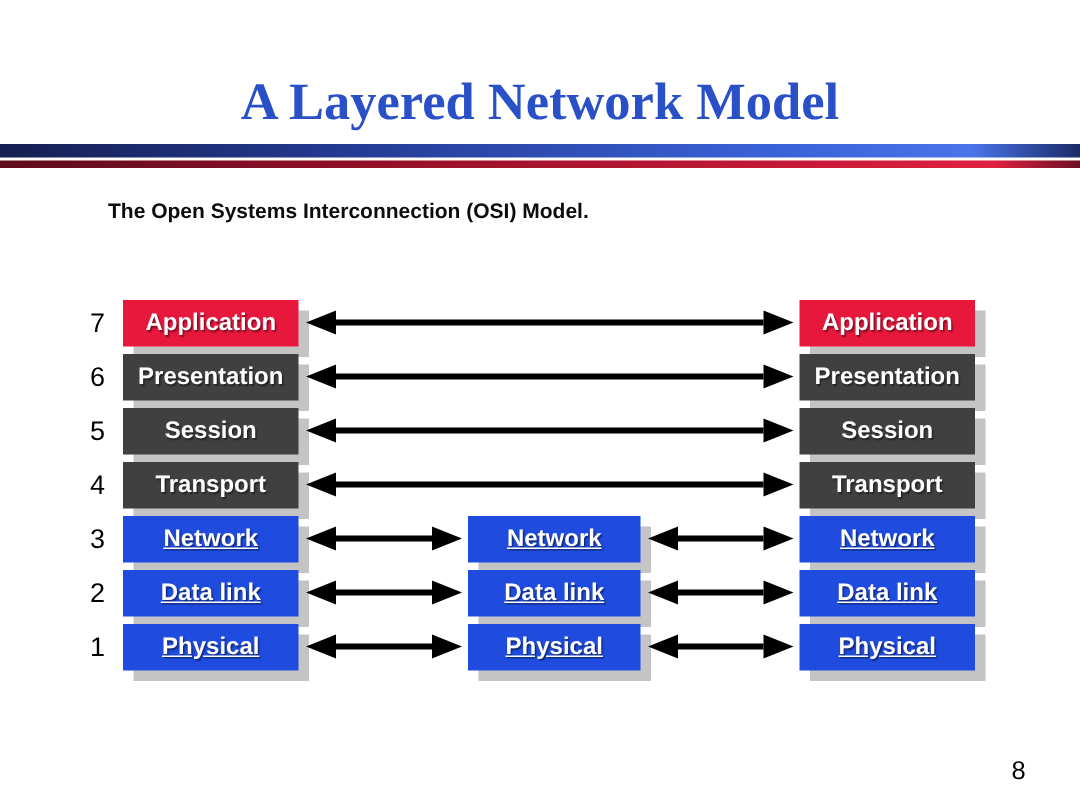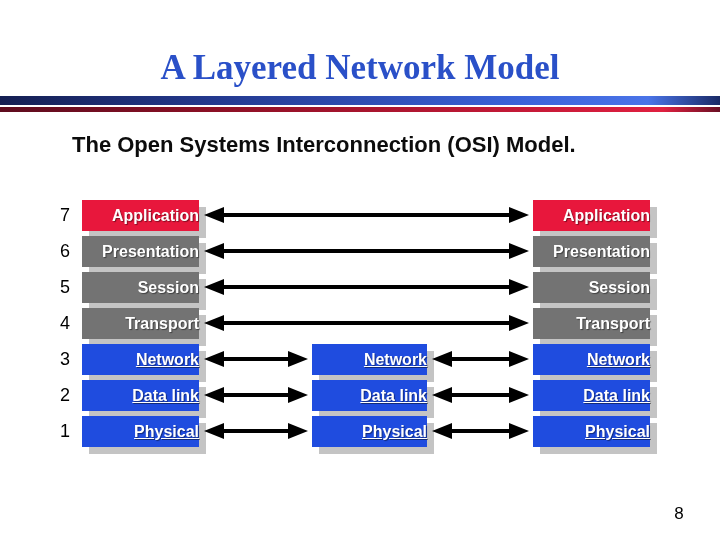--- a/index.html
+++ b/index.html
@@ -26,48 +26,48 @@
     background: linear-gradient(90deg, #151f52 0%, #23398f 30%, #3a62d8 72%, #4a74e8 90%, #1a2a66 100%);
   }
   .bar-red {
     position: absolute;
     left: 0; top: 107px; width: 720px; height: 5px;
     background: linear-gradient(90deg, #5e0c1e 0%, #8c1025 30%, #c81a38 75%, #e02040 92%, #6a1024 100%);
   }
   .subtitle {
     position: absolute;
     left: 72px; top: 132px;
-    font-size: 22px;
+    font-size: 14px;
     font-weight: bold;
     color: #0c0c0c;
   }
   .num {
     position: absolute;
     left: 50px; width: 30px; height: 31px;
     line-height: 31px;
     text-align: center;
     font-size: 18px;
     color: #000000;
   }
   .box {
     position: absolute;
     height: 31px;
     line-height: 31px;
-    text-align: right;
+    text-align: center;
     font-size: 16px;
     font-weight: bold;
     color: #ffffff;
     text-shadow: 1px 1px 1px rgba(0,0,0,0.45);
     box-shadow: 7px 7px 0 #c4c4c4;
   }
   .col-left  { left: 82px;  width: 117px; }
   .col-mid   { left: 312px; width: 115px; }
   .col-right { left: 533px; width: 117px; }
   .c-red   { background: #e8173c; }
-  .c-green { background: #737373; }
+  .c-green { background: #404040; }
   .c-blue  { background: #1f4cdf; text-decoration: underline; }
   .r0 { top: 200px; } .r1 { top: 236px; } .r2 { top: 272px; }
   .r3 { top: 308px; } .r4 { top: 344px; } .r5 { top: 380px; }
   .r6 { top: 416px; }
   .arrow {
     position: absolute;
     height: 4px;
     background: #000000;
   }
   .arrow::before, .arrow::after {

